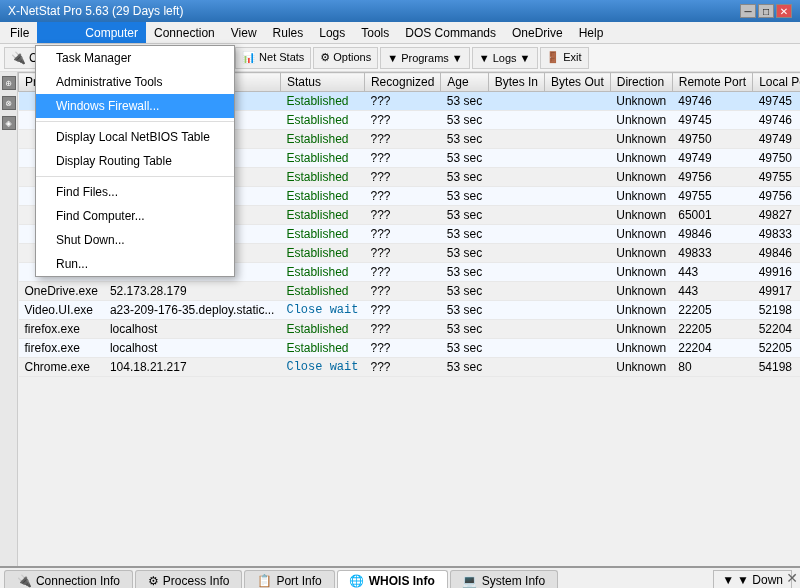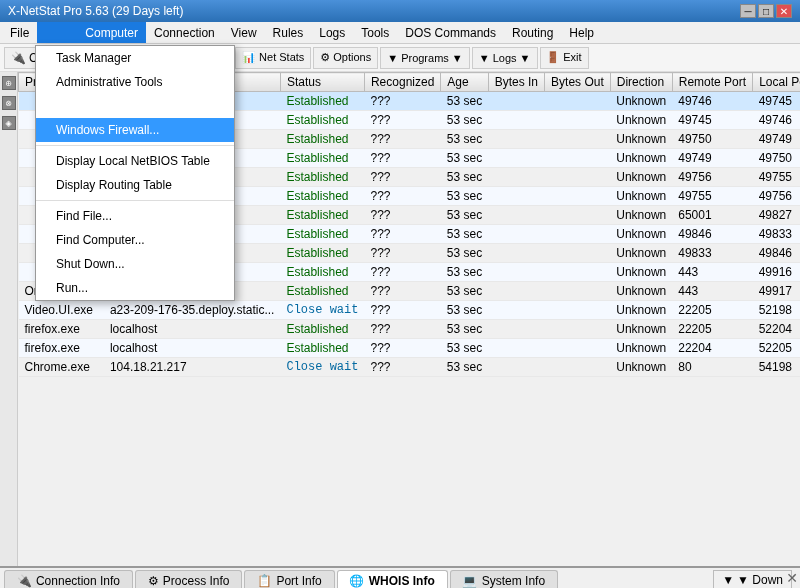--- a/index.html
+++ b/index.html
@@ -146,21 +146,21 @@
       box-shadow: 3px 3px 8px rgba(0,0,0,0.3);
       z-index: 100;
       min-width: 200px;
       pointer-events: all;
     }
     .dropdown-item {
       padding: 5px 20px;
       cursor: pointer;
       white-space: nowrap;
     }
-    .dropdown-item.active { background: #3399ff; color: white; margin-top: 24px; }
+    .dropdown-item.active { background: #3399ff; color: white; }
     .dropdown-separator {
       height: 1px;
       background: #ddd;
       margin: 3px 0;
     }
 
     
     .bottom-panel {
       border-top: 2px solid #999;
       height: 220px;
@@ -223,21 +223,21 @@
 
 <div class="menu-bar">
   <div class="menu-item">File</div>
   <div class="menu-item active">Computer</div>
   <div class="menu-item">Connection</div>
   <div class="menu-item">View</div>
   <div class="menu-item">Rules</div>
   <div class="menu-item">Logs</div>
   <div class="menu-item">Tools</div>
   <div class="menu-item">DOS Commands</div>
-  <div class="menu-item">Routing</div>
+  <div class="menu-item">OneDrive</div>
   <div class="menu-item">Help</div>
 </div>
 
 <div class="toolbar">
   <div class="toolbar-btn">
     <span>🔌</span>
     <span>Connection</span>
     <span>▼</span>
   </div>
   <div class="toolbar-separator"></div>
@@ -462,21 +462,21 @@
 
 <div class="dropdown-overlay">
   <div class="dropdown-menu">
     <div class="dropdown-item">Task Manager</div>
     <div class="dropdown-item">Administrative Tools</div>
     <div class="dropdown-item active">Windows Firewall...</div>
     <div class="dropdown-separator"></div>
     <div class="dropdown-item">Display Local NetBIOS Table</div>
     <div class="dropdown-item">Display Routing Table</div>
     <div class="dropdown-separator"></div>
-    <div class="dropdown-item">Find File...</div>
+    <div class="dropdown-item">Find Files...</div>
     <div class="dropdown-item">Find Computer...</div>
     <div class="dropdown-item">Shut Down...</div>
     <div class="dropdown-item">Run...</div>
   </div>
 </div>
 
 <div class="bottom-panel">
   <div class="bottom-tabs-wrapper" style="position:relative;">
     <div class="bottom-tabs">
       <div class="bottom-tab">

